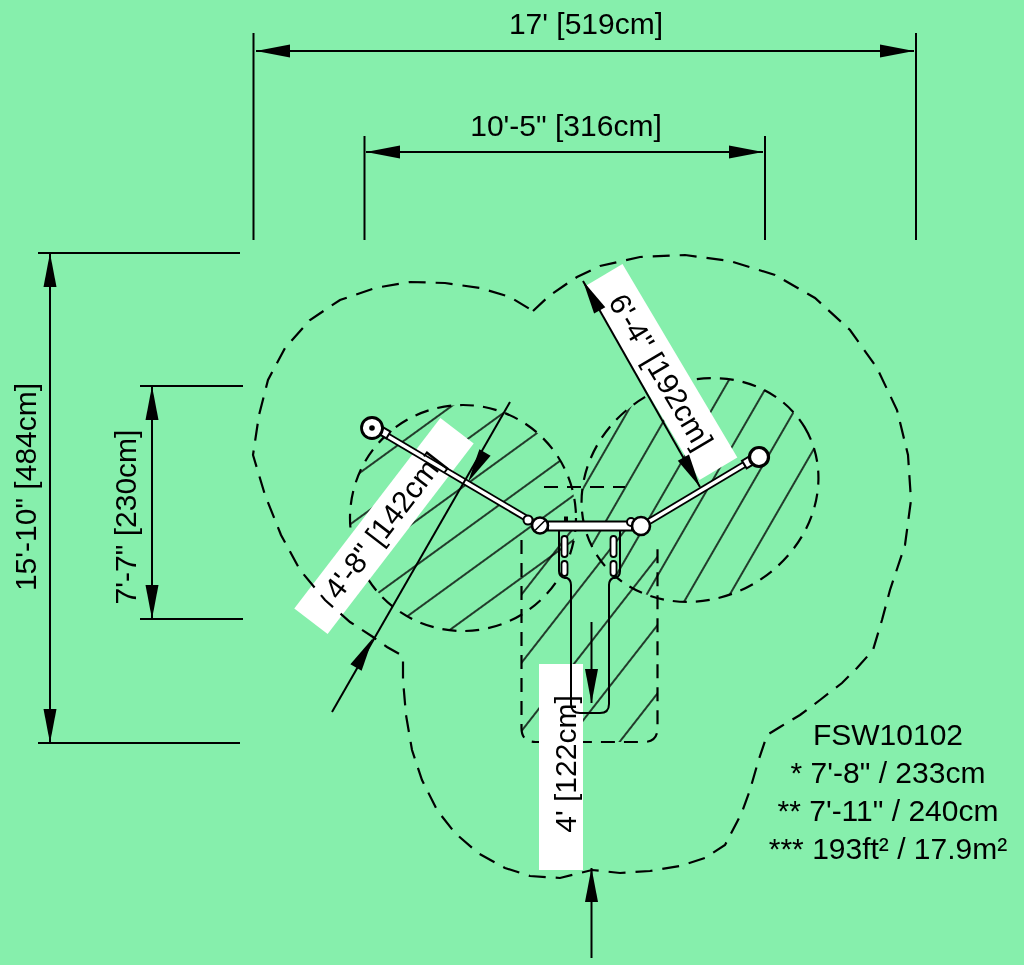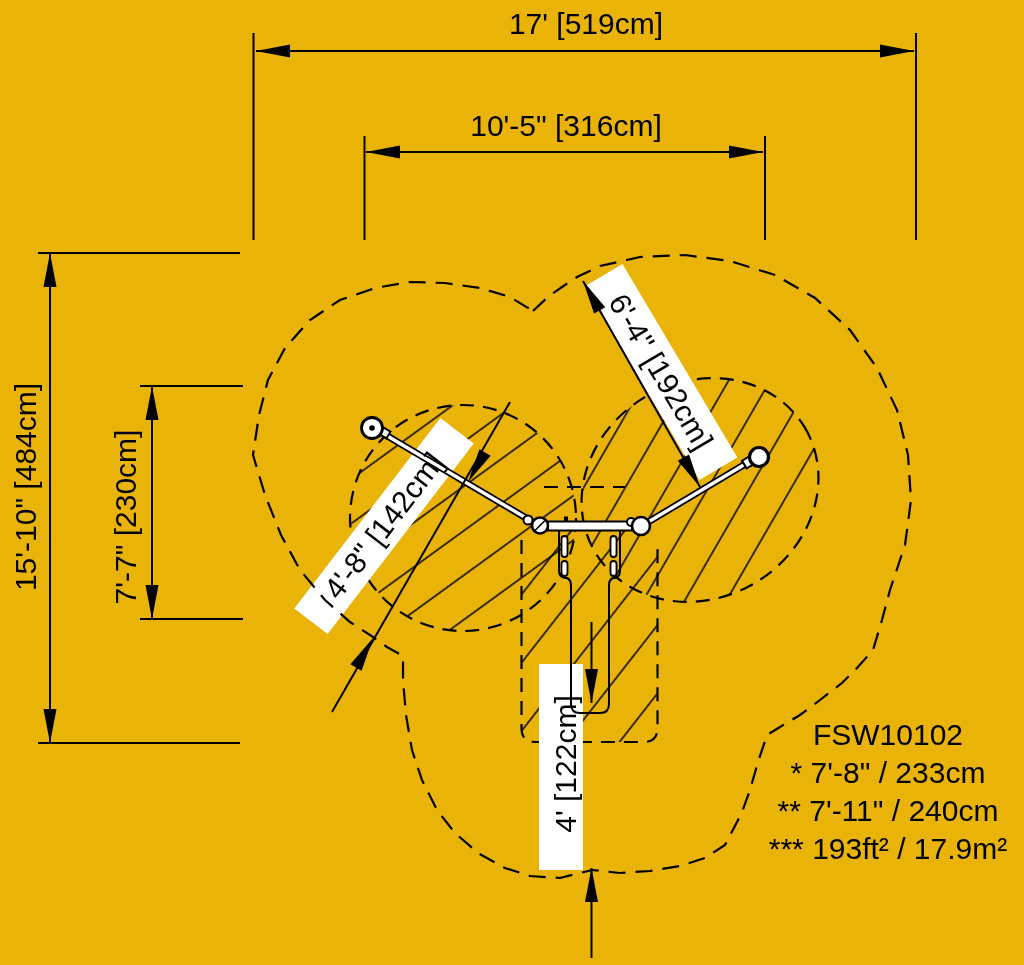--- a/index.html
+++ b/index.html
@@ -1,20 +1,20 @@
 <!DOCTYPE html>
 <html><head>
 <meta charset="utf-8">
 <style>
   html, body { margin: 0; padding: 0; background: #ffffff; }
   .stage {
     position: relative;
     width: 1024px;
     height: 965px;
-    background: #eab308;
+    background: #86efac;
     overflow: hidden;
     font-family: "Liberation Sans", sans-serif;
     text-align: center;
   }
   svg text {
     font-family: "Liberation Sans", sans-serif;
     fill: #000000;
   }
   .dim-text  { font-size: 30px; }
   .note-text { font-size: 30px; }

